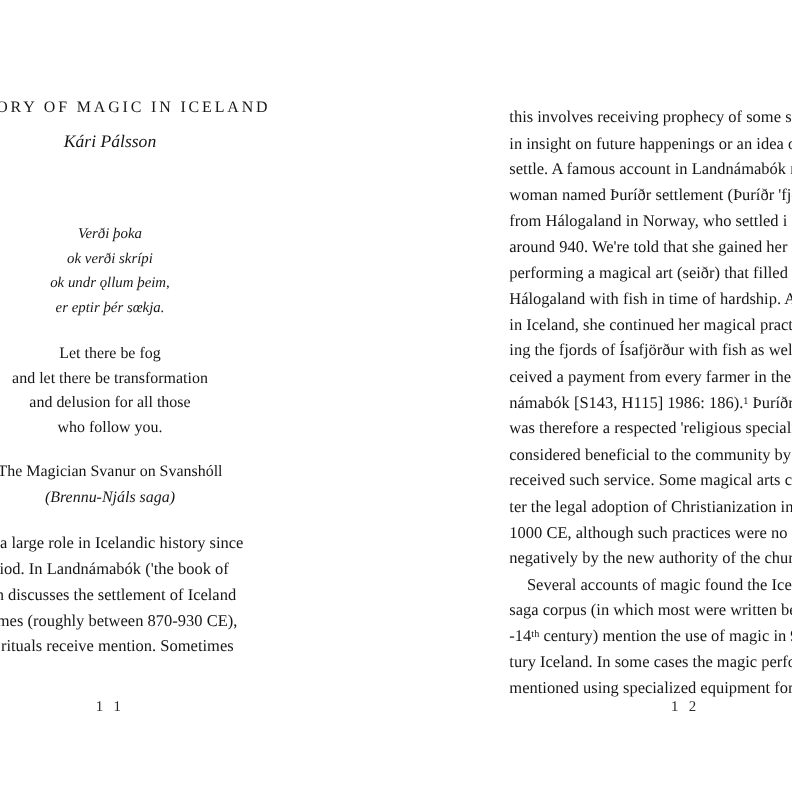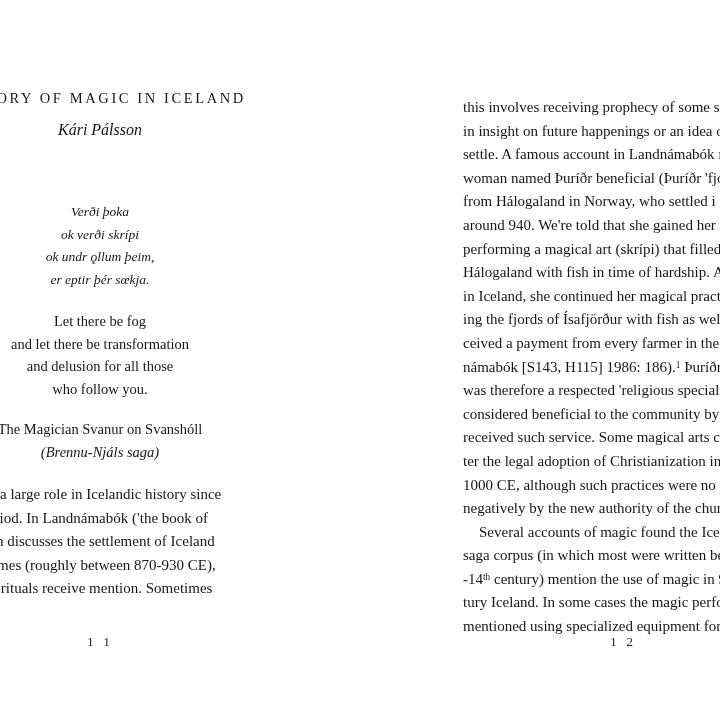--- a/index.html
+++ b/index.html
@@ -200,24 +200,24 @@
 
     <div class="folio folio-left">1 1</div>
   </div>
 
   <div class="page-right">
 
     <div class="body-right" id="right-body">
         <span class="ln">this involves receiving prophecy of some sort,</span>
         <span class="ln">in insight on future happenings or an idea of</span>
         <span class="ln">settle. A famous account in <span class="it">Landnámabók</span> m</span>
-        <span class="ln">woman named Þuríðr <span class="it">beneficial</span> (Þuríðr 'fjo</span>
+        <span class="ln">woman named Þuríðr <span class="it">settlement</span> (Þuríðr 'fjo</span>
         <span class="ln">from Hálogaland in Norway, who settled i</span>
         <span class="ln">around 940. We're told that she gained her n</span>
-        <span class="ln">performing a magical art (<span class="it">skrípi</span>) that filled the</span>
+        <span class="ln">performing a magical art (<span class="it">seiðr</span>) that filled the</span>
         <span class="ln">Hálogaland with fish in time of hardship. Afte</span>
         <span class="ln">in Iceland, she continued her magical practi</span>
         <span class="ln">ing the fjords of Ísafjörður with fish as wel</span>
         <span class="ln">ceived a payment from every farmer in the fjo</span>
         <span class="ln"><span class="it">námabók</span> [S143, H115] 1986: 186).<sup>1</sup> Þuríðr s</span>
         <span class="ln">was therefore a respected 'religious specialist'</span>
         <span class="ln">considered beneficial to the community by t</span>
         <span class="ln">received such service. Some magical arts con</span>
         <span class="ln">ter the legal adoption of Christianization in</span>
         <span class="ln">1000 CE, although such practices were no</span>

